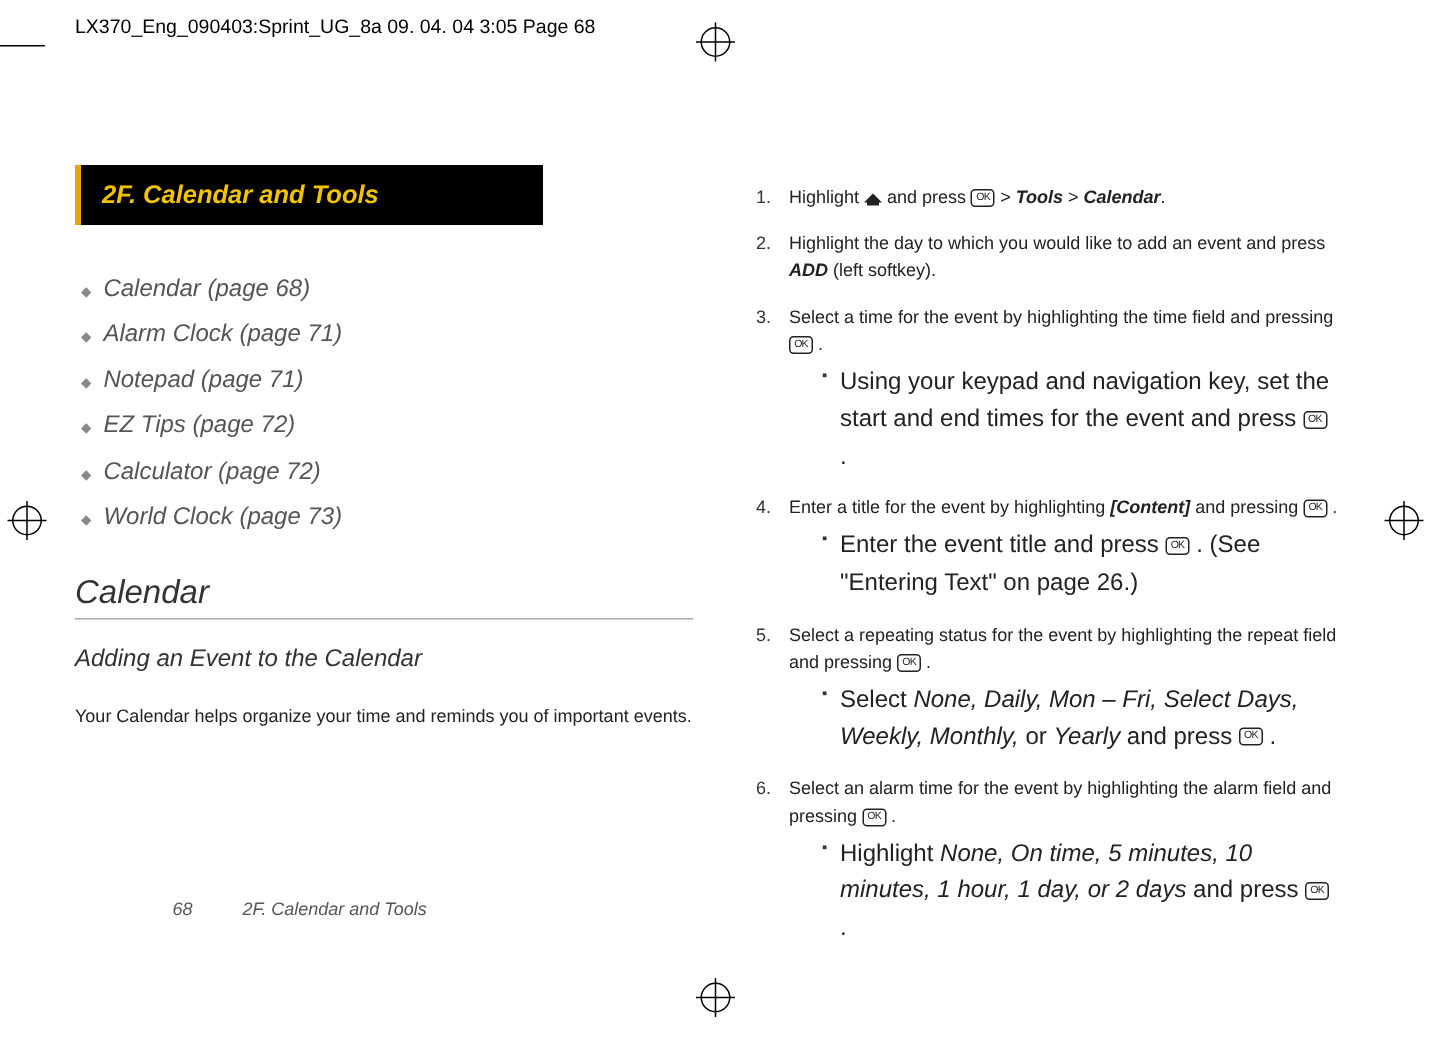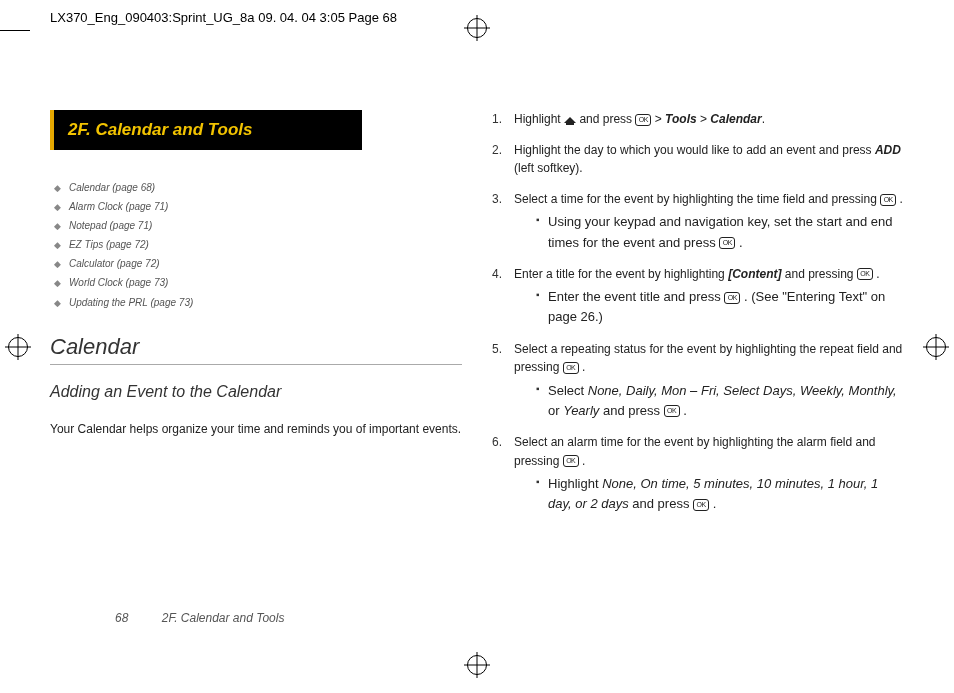--- a/index.html
+++ b/index.html
@@ -5,32 +5,32 @@
   body { margin:0; padding:0; font-family: Arial, Helvetica, sans-serif; font-size:13px; color:#222; width:954px; height:693px; position:relative; background:#fff; overflow:hidden;}
   .header-bar { position:absolute; top:10px; left:50px; font-family: Arial; font-size:13px; color:#000;}
   .page { position:absolute; top:60px; left:50px; right:50px; bottom:60px; }
   
   .crop-tl-h { position:absolute; top:30px; left:0; width:30px; height:1px; background:#000;}
   .columns { display:flex; gap:30px; padding-top:50px; }
   .col { flex:1; }
   .section-tab { background:#000; padding:10px 14px; width:280px; border-left:4px solid #e6a800; margin-bottom:28px;}
   .section-tab span { color:#f2c300; font-style:italic; font-weight:bold; font-size:17px;}
   .toc { list-style:none; padding:0; margin:0 0 22px 4px;}
-  .toc li { color:#555; font-style:italic; font-size:10px; line-height:1.9; }
+  .toc li { color:#555; font-style:italic; font-size:16px; line-height:1.9; }
   .toc li::before { content:"\25C6"; color:#888; font-size:9px; margin-right:8px; font-style:normal; display:inline-block;}
   h1.sec { font-style:italic; font-weight:normal; font-size:22px; color:#333; margin:14px 0 4px 0; border-bottom:1px solid #aaa; padding-bottom:4px;}
   h2.sub { font-style:italic; font-weight:normal; font-size:16px; color:#333; margin:18px 0 6px 0;}
   p.body { font-size:12px; line-height:1.5; margin:19px 0;}
-  ol.steps { list-style:none; padding:0; margin:0; counter-reset:step; }
+  ol.steps { list-style:none; padding:0; margin:12px; counter-reset:step; }
   ol.steps > li { font-size:12px; line-height:1.55; margin-bottom:12px; padding-left:22px; position:relative;}
   ol.steps > li::before { counter-increment:step; content:counter(step) "."; position:absolute; left:0; top:0; color:#333; font-weight:normal; font-variant-numeric:lining-nums;}
   ul.sub { list-style:none; padding:0; margin:4px 0 0 22px;}
-  ul.sub li { font-size:13px; line-height:1.55; margin:4px 0; position:relative; padding-left:12px;}
+  ul.sub li { font-size:16px; line-height:1.55; margin:4px 0; position:relative; padding-left:12px;}
   ul.sub li::before { content:"\25AA"; position:absolute; left:0; top:0; color:#333; font-size:10px;}
-  .footer { position:absolute; bottom:68px; left:115px; font-size:12px; color:#555; font-style:italic;}
+  .footer { position:absolute; bottom:80px; left:115px; font-size:12px; color:#555; font-style:italic;}
   .footer .pn { font-style:italic; margin-right:30px; }
   .home-icon { width:12px; height:10px; position:relative; display:inline-block; vertical-align:middle;}
   .home-icon::before { content:""; position:absolute; left:0; top:2px; border-left:6px solid transparent; border-right:6px solid transparent; border-bottom:6px solid #222;}
   .home-icon::after { content:""; position:absolute; left:2px; top:6px; width:8px; height:4px; background:#222;}
   .ok-icon { display:inline-block; width:14px; height:10px; border:1px solid #222; border-radius:3px; font-size:7px; text-align:center; line-height:10px; vertical-align:middle; background:#fff;}
   .ok-icon::after{ content:"OK"; letter-spacing:-0.5px;}
   .ital { font-style:italic;}
   .bold { font-weight:bold;}
   .reg-target { display:inline-block; width:18px; height:18px; border:1px solid #000; border-radius:50%; position:relative;}
   .reg-target::before, .reg-target::after { content:""; position:absolute; background:#000;}
@@ -60,21 +60,20 @@
         <span>2F.   Calendar and Tools</span>
       </div>
 
       <ul class="toc">
         <li>Calendar (page 68)</li>
         <li>Alarm Clock (page 71)</li>
         <li>Notepad (page 71)</li>
         <li>EZ Tips (page 72)</li>
         <li>Calculator (page 72)</li>
         <li>World Clock (page 73)</li>
-        <li>Updating the PRL (page 73)</li>
       </ul>
 
       <h1 class="sec">Calendar</h1>
       <h2 class="sub">Adding an Event to the Calendar</h2>
       <p class="body">Your Calendar helps organize your time and reminds you of important events.</p>
     </div>
 
     <div class="col">
       <ol class="steps">
 

